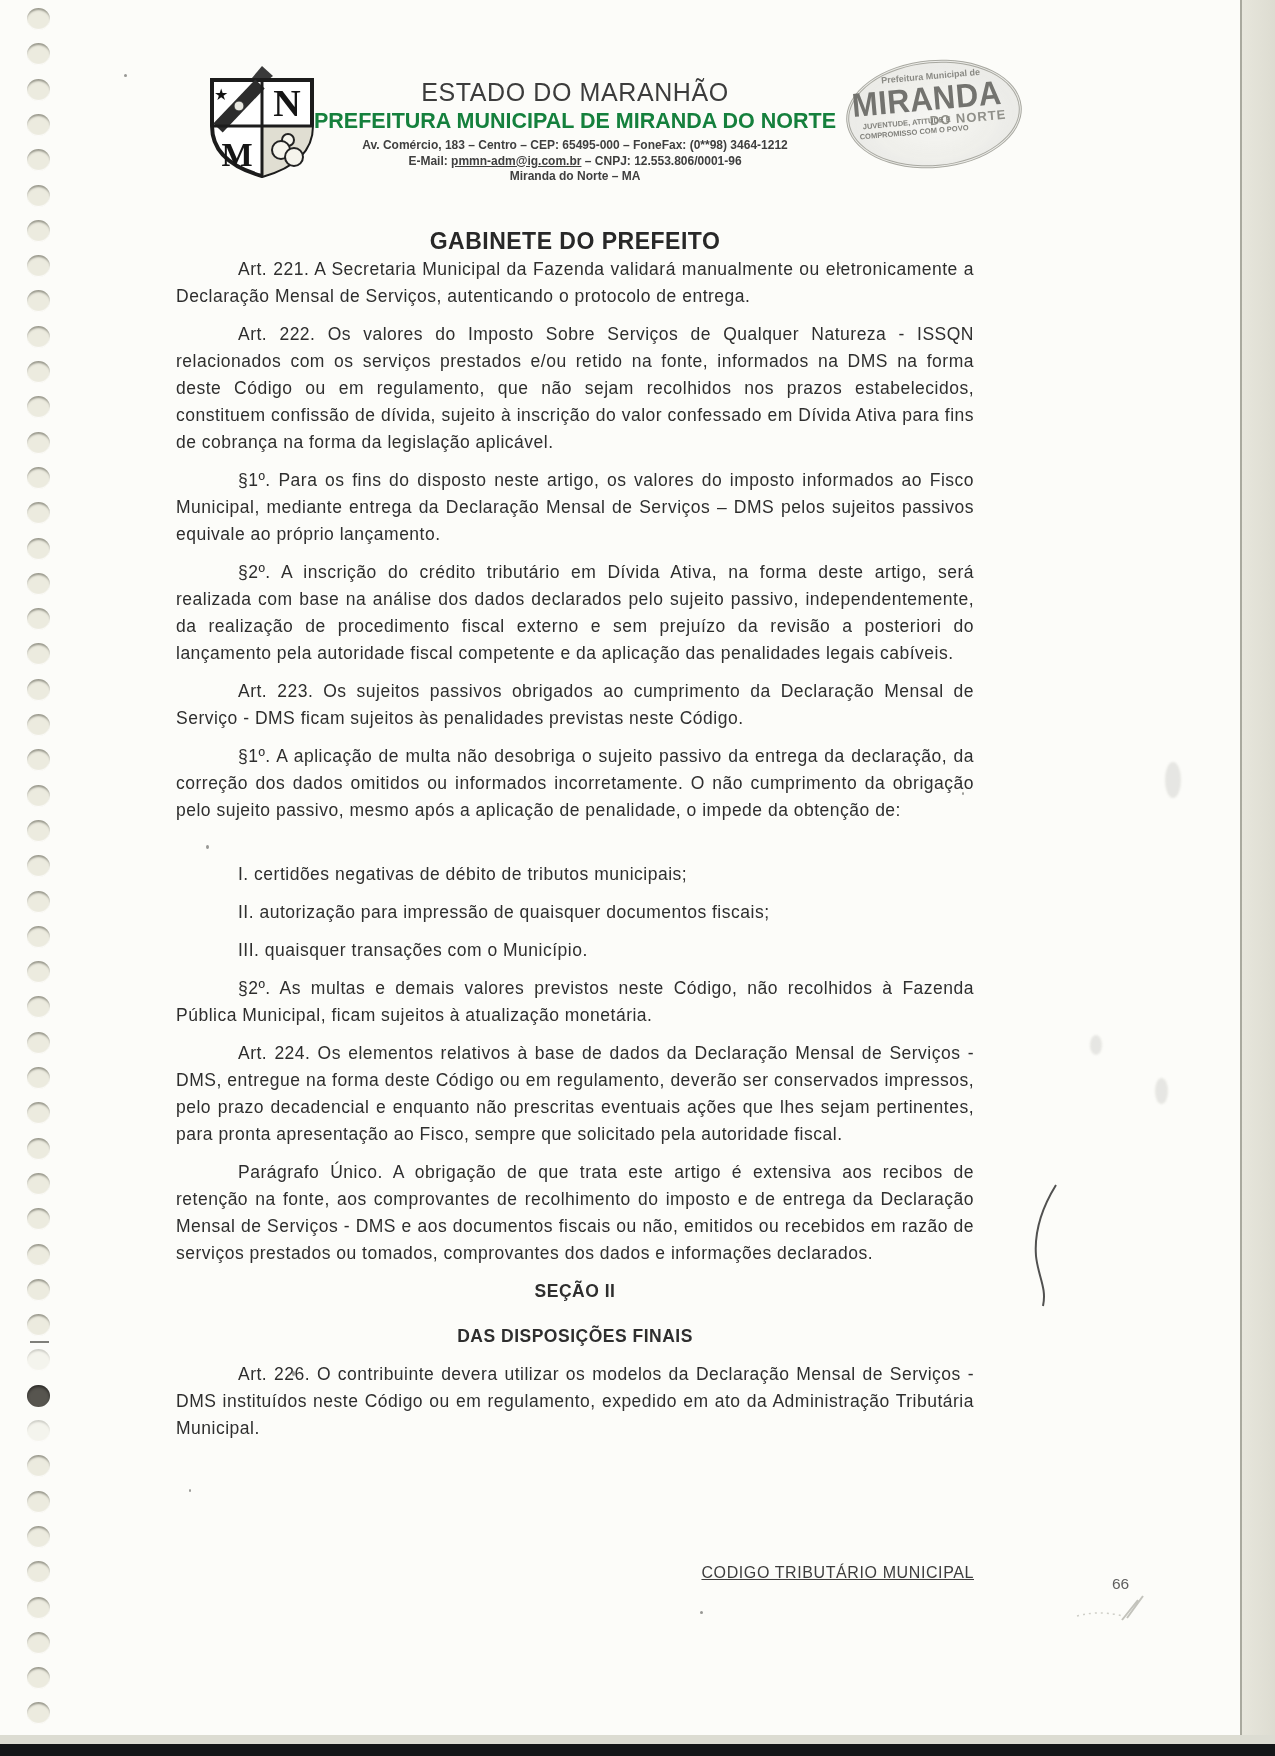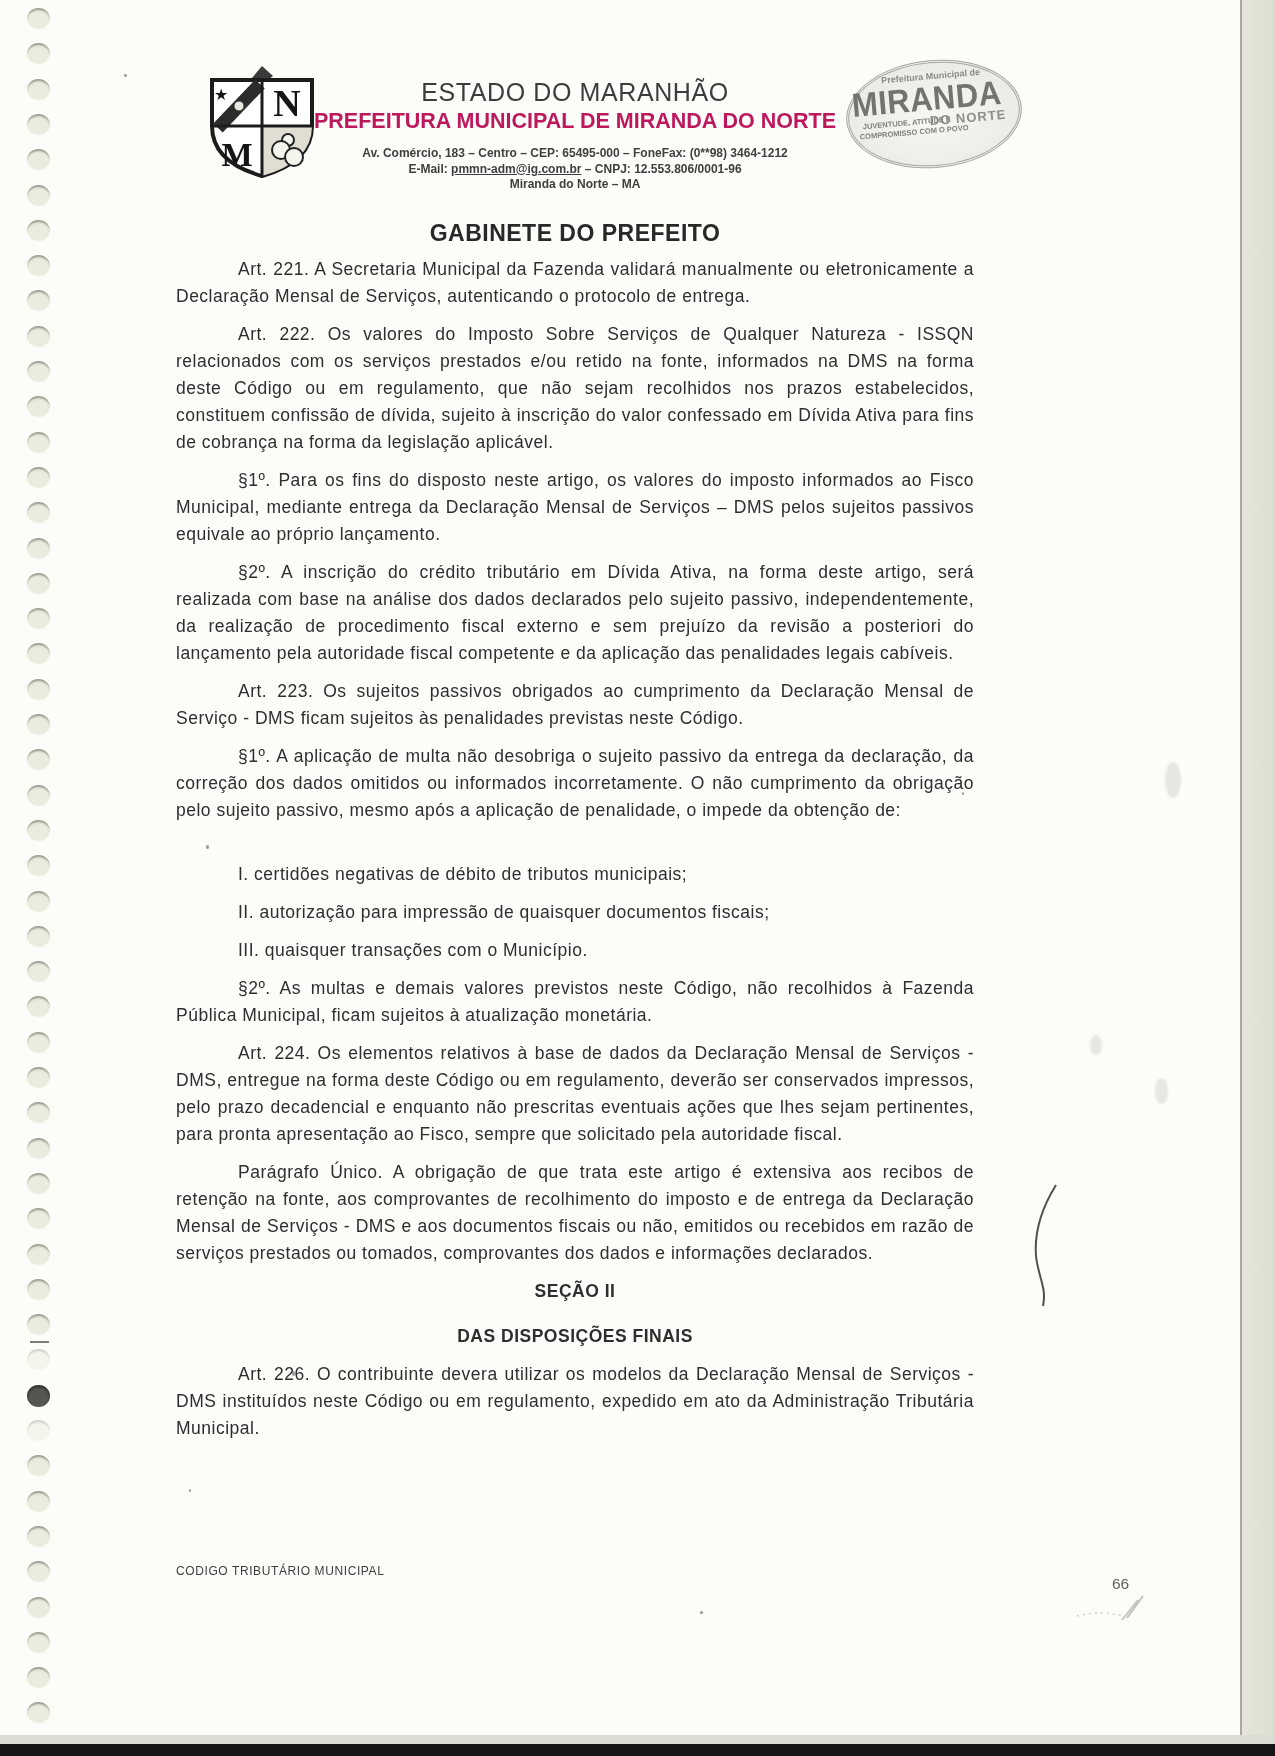--- a/index.html
+++ b/index.html
@@ -15,51 +15,51 @@
     border-radius:50%; background:#ecebdf;
     box-shadow: inset 0 3px 2px -1px rgba(85,85,75,.55), inset 0 -1px 1px rgba(255,255,255,.9);
   }
   .hole.dark { background:#57554f; box-shadow: inset 0 2px 3px rgba(0,0,0,.5); }
   .hole.faint { opacity:.45; }
 
   
   .crest { position:absolute; left:190px; top:64px; }
   .head-text { position:absolute; left:295px; top:78px; width:560px; text-align:center; }
   .state { font-size:25px; letter-spacing:.6px; color:#3c3c3c; margin-bottom:2px; }
-  .muni  { font-size:21.5px; font-weight:bold; color:#be185d; margin-bottom:12px; }
+  .muni  { font-size:21.5px; font-weight:bold; color:#15803d; margin-bottom:4px; }
   .addr  { font-size:12px; color:#3f3f3f; line-height:15.5px;font-weight:bold; }
   .email { text-decoration:underline;text-align:center; }
 
   
   .stamp { position:absolute; left:846px; top:60px; width:176px; height:108px;
            transform:rotate(-5deg); opacity:.88; }
   .stamp .oval { position:absolute; inset:0; border:3px double #9d9d95; border-radius:50%;
            background:radial-gradient(ellipse at 50% 55%, rgba(150,150,140,.06), rgba(140,140,130,.22)); }
   .s-top  { position:absolute; top:11px; left:0; width:100%; text-align:center;
             font-size:9px; font-weight:bold; color:#7a7a74; }
   .s-name { position:absolute; top:21px; left:7px; font-size:31px; font-weight:900;
             color:#61615c; transform:scaleY(1.08); letter-spacing:.5px; white-space:nowrap; }
   .s-donorte { position:absolute; top:53px; right:16px; font-size:13px; font-weight:800;
             color:#81817a; letter-spacing:1px; }
   .s-tag1 { position:absolute; top:56px; left:16px; font-size:7.5px; font-weight:bold; color:#70706a; }
   .s-tag2 { position:absolute; top:66px; left:12px; font-size:7.5px; font-weight:bold; color:#70706a; }
 
   
-  .doc-title { position:absolute; left:176px; top:220px; width:798px; margin:0;
+  .doc-title { position:absolute; left:176px; top:228px; width:798px; margin:0;
     text-align:center; font-size:23px; font-weight:bold; letter-spacing:.5px; color:#282828; }
   .doc-body { position:absolute; left:176px; top:256px; width:798px;
     font-size:17.5px; line-height:27px; letter-spacing:.5px; color:#2e2e2e; }
   .para { margin:0 0 11px; text-indent:62px; text-align:justify; }
   .para.list-first { margin-top:37px; }
   .para.center, .para.center-last { text-align:center; text-indent:0; font-weight:bold; }
   .para.center { margin-bottom:18px; }
 
   
-  .foot-line { position:absolute; left:176px; top:1564px; width:798px; text-align:left;
-    font-size:12px; letter-spacing:.6px; color:#3d3d3d; }
+  .foot-line { position:absolute; left:176px; top:1564px; width:798px; text-align:right;
+    font-size:16px; letter-spacing:.6px; color:#3d3d3d;text-decoration:underline; }
   .page-num { position:absolute; left:1112px; top:1575px; font-size:15.5px; color:#5f5f5f; }
 
   
   .right-strip { position:absolute; top:0; right:0; width:33px; height:1743px;
     background:linear-gradient(90deg,#e7e6dc,#dddcd1); border-left:2px solid #a9a99e; }
   .page-bottom-edge { position:absolute; left:0; top:1735px; width:1275px; height:9px; background:#dcdcd2; }
   .scan-bottom { position:absolute; left:0; top:1744px; width:1275px; height:12px; background:#141618; }
   .pen-mark, .scribble { position:absolute; }
   .spk { position:absolute; border-radius:50%; background:rgba(70,70,65,.55); }
   .smudge { position:absolute; border-radius:50%; background:rgba(120,120,110,.16); filter:blur(1px); }

